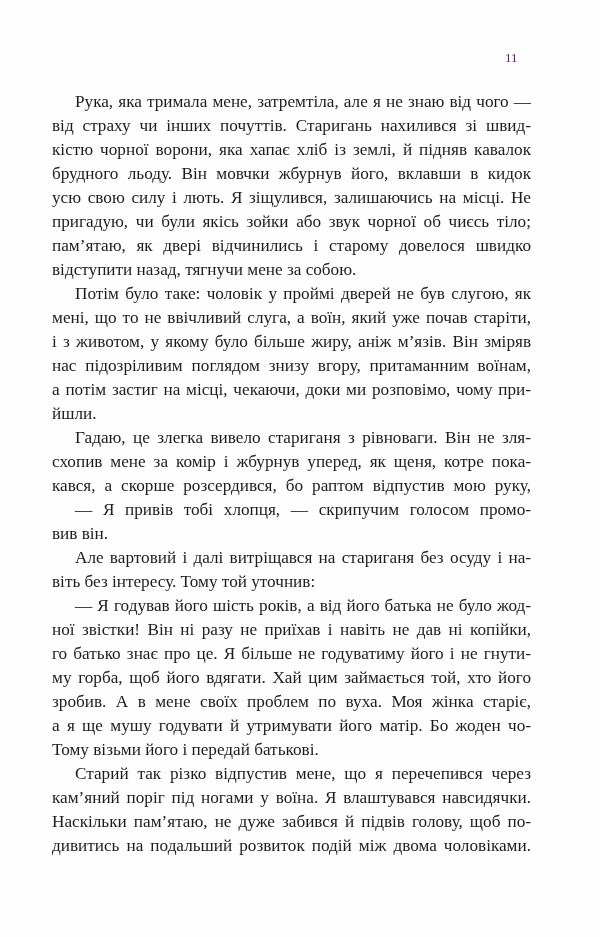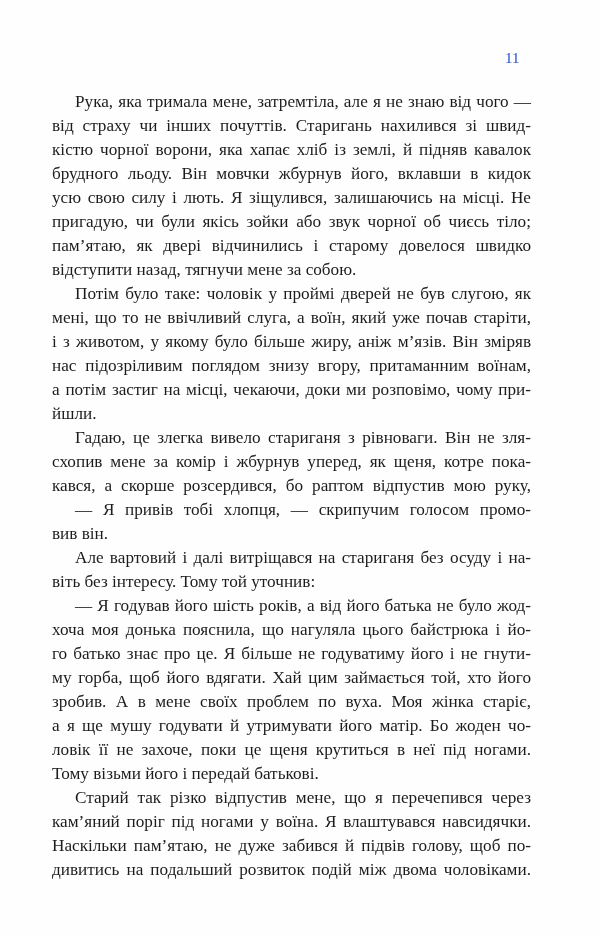--- a/index.html
+++ b/index.html
@@ -3,21 +3,21 @@
 <meta charset="utf-8">
 <style>
   html, body { margin: 0; padding: 0; background: #ffffff; }
   body { width: 600px; height: 937px; position: relative; overflow: hidden; }
   .page {
     position: absolute; left: 0; top: 0; width: 600px; height: 937px; background: #fefefe;
   }
   .page-number {
     position: absolute; top: 50px; left: 505px; width: 40px;
     font-family: "Liberation Serif", "DejaVu Serif", serif;
-    font-size: 15px; color: #1d4ed8; text-align: left;
+    font-size: 13px; color: #701a75; text-align: left;
   }
   .text-block {
     position: absolute; left: 52px; top: 90px; width: 479px;
     font-family: "Liberation Serif", "DejaVu Serif", serif;
     font-size: 17.2px; line-height: 24px; color: #1c1c1c;
   }
   .line {
     display: block; white-space: nowrap; height: 24px;
     text-align: justify; text-align-last: justify;
   }
@@ -45,25 +45,24 @@
       <span class="line">а потім застиг на місці, чекаючи, доки ми розповімо, чому при-</span>
       <span class="line last">йшли.</span>
       <span class="line indent">Гадаю, це злегка вивело стариганя з рівноваги. Він не зля-</span>
       <span class="line">схопив мене за комір і жбурнув уперед, як щеня, котре пока-</span>
       <span class="line">кався, а скорше розсердився, бо раптом відпустив мою руку,</span>
       <span class="line indent">— Я привів тобі хлопця, — скрипучим голосом промо-</span>
       <span class="line last">вив він.</span>
       <span class="line indent">Але вартовий і далі витріщався на стариганя без осуду і на-</span>
       <span class="line last">віть без інтересу. Тому той уточнив:</span>
       <span class="line indent">— Я годував його шість років, а від його батька не було жод-</span>
-      <span class="line">хоча моя донька пояснила, що нагуляла цього байстрюка і йо-</span>
+      <span class="line">ної звістки! Він ні разу не приїхав і навіть не дав ні копійки,</span>
       <span class="line">го батько знає про це. Я більше не годуватиму його і не гнути-</span>
       <span class="line">му горба, щоб його вдягати. Хай цим займається той, хто його</span>
       <span class="line">зробив. А в мене своїх проблем по вуха. Моя жінка старіє,</span>
       <span class="line">а я ще мушу годувати й утримувати його матір. Бо жоден чо-</span>
-      <span class="line">ловік її не захоче, поки це щеня крутиться в неї під ногами.</span>
       <span class="line last">Тому візьми його і передай батькові.</span>
       <span class="line indent">Старий так різко відпустив мене, що я перечепився через</span>
       <span class="line">кам’яний поріг під ногами у воїна. Я влаштувався навсидячки.</span>
       <span class="line">Наскільки пам’ятаю, не дуже забився й підвів голову, щоб по-</span>
       <span class="line">дивитись на подальший розвиток подій між двома чоловіками.</span>
     </div>
 </div>
 
 </body></html>

